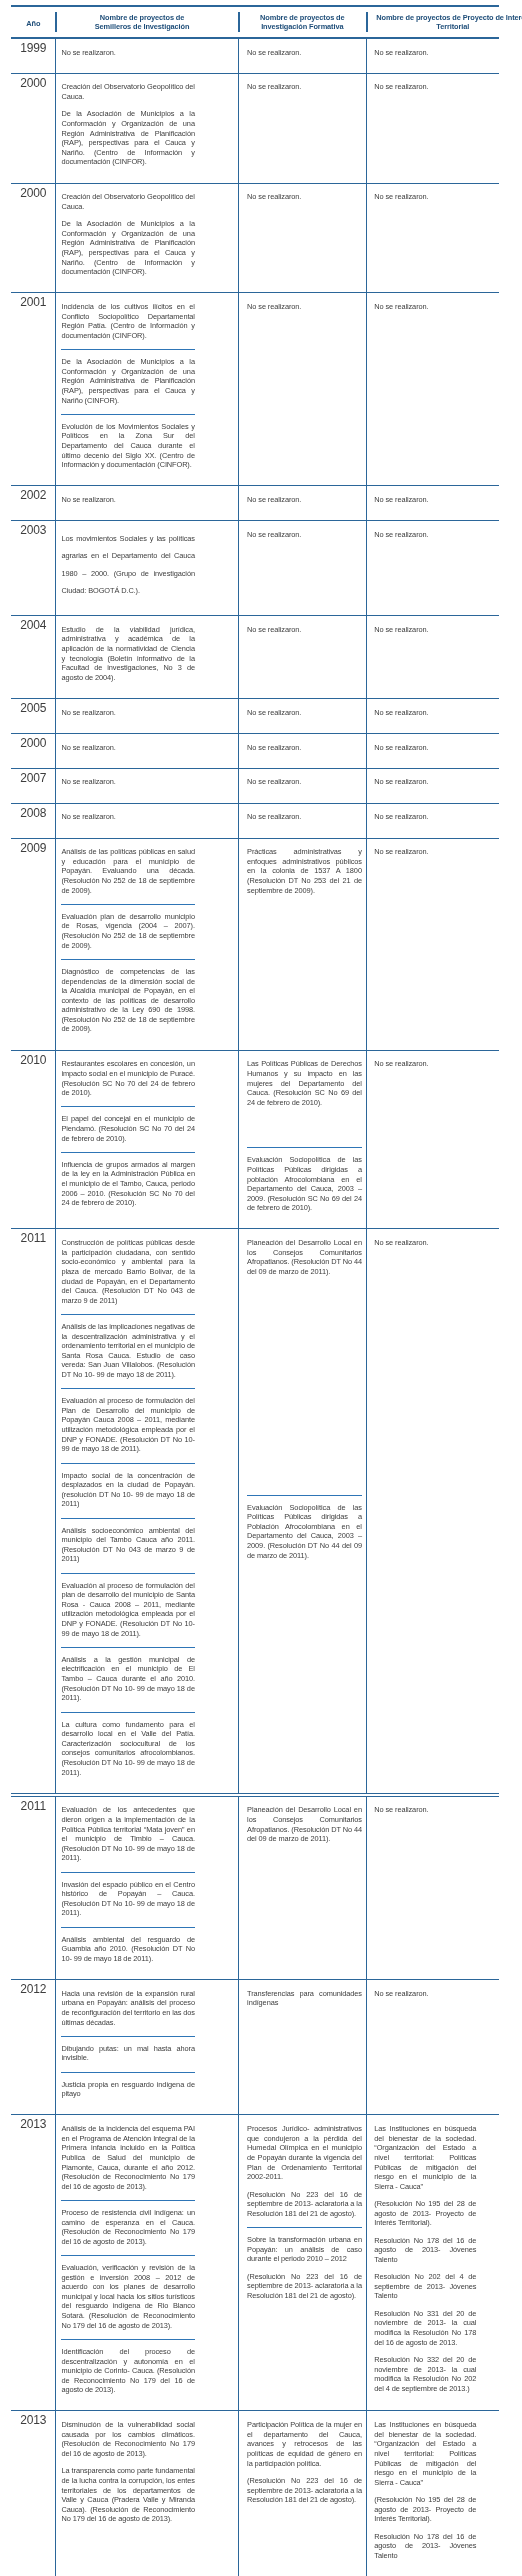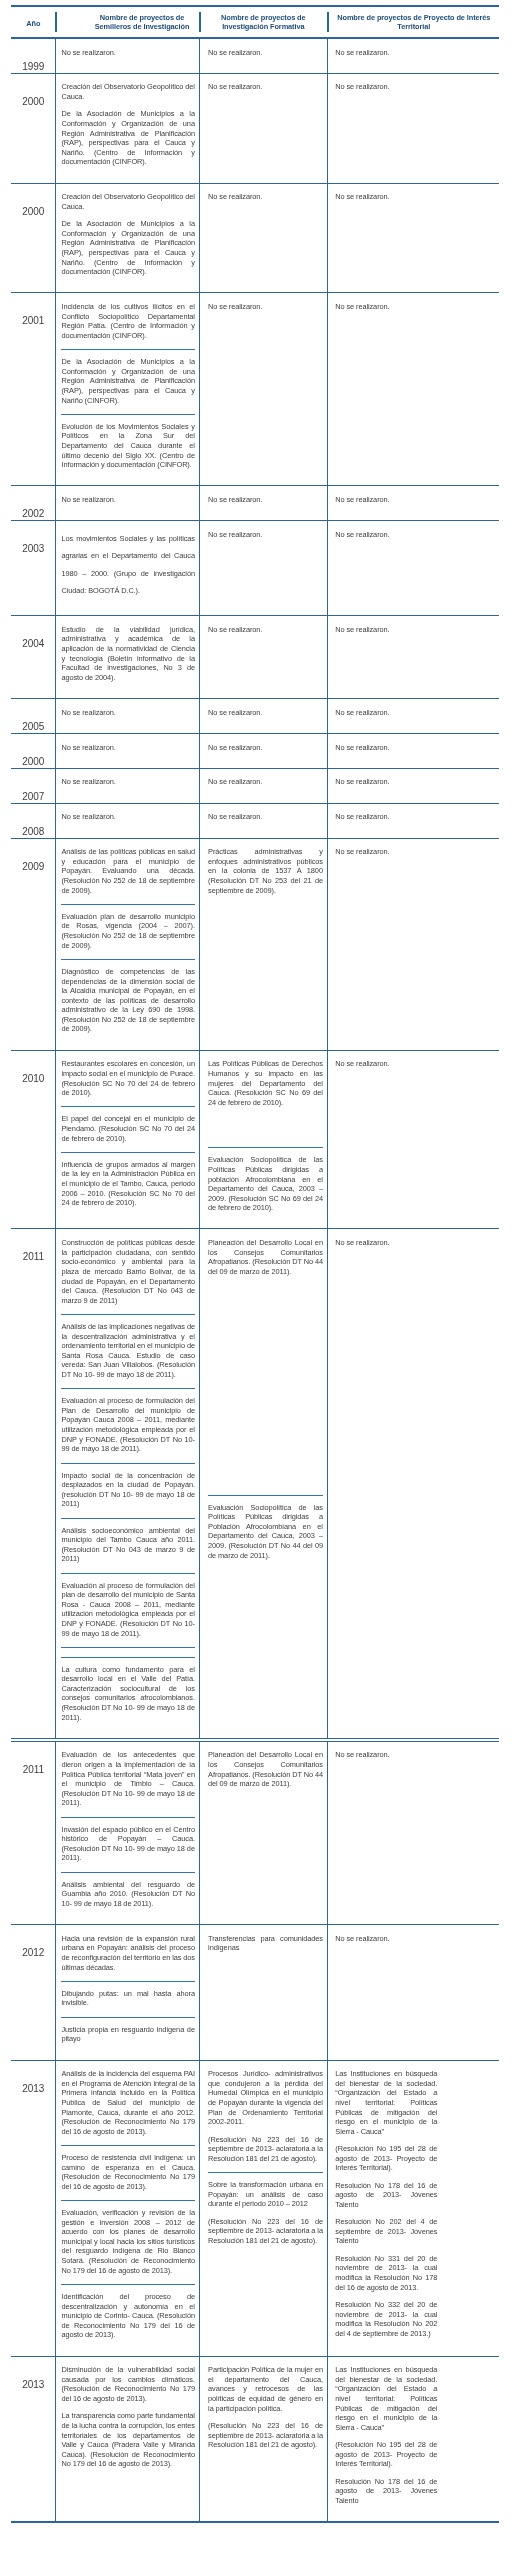--- a/index.html
+++ b/index.html
@@ -43,39 +43,39 @@
     content:"";
     position:absolute;
     left:0; top:4.4px; bottom:4.4px;
     width:1.7px;
     background:var(--line);
   }
   .hcell.year{display:flex;align-items:center;justify-content:center;padding-top:9px;text-align:center;}
   
   .year{width:44px;flex:0 0 44px;}
   .c1{width:144px;flex:0 0 144px;padding-left:33px;}
-  .c2{width:128px;flex:0 0 128px;}
+  .c2{width:128px;flex:0 0 128px;margin-left:39px;}
   .c3{width:173px;flex:0 0 173px;}
   
   .row{display:flex;align-items:stretch;}
   .row + .row{border-top:1.7px solid var(--line);}
   .row.double{border-top:4.4px double var(--line);}
   .cell{
     font-size:7.4px;
     line-height:9.6px;
     letter-spacing:-0.1px;
     overflow-wrap:break-word;
   }
   .cell.c1{border-left:1.7px solid var(--line);padding:1.7px 4.4px 7.8px 5.2px;}
   .cell.c2{border-left:1.7px solid var(--line);padding:1.7px 4.4px 7.8px 7.8px;}
   .cell.c3{border-left:1.7px solid var(--line);padding:1.7px 63px 7.8px 7px;}
   .cell.year{
     text-align:center;
-    padding-top:23px;
-    font-size:10px;
+    padding-top:5px;
+    font-size:12px;
   }
   .item{margin:7px 0 7.8px 0;}
   .item p{margin:0 0 7.8px 0;text-align:justify;}
   .item p:last-child{margin-bottom:0;}
   .item.spaced p{line-height:17.4px;}
   .rule{
     height:0;
     border-top:1.7px solid var(--rule);
     margin:8.7px 0 0 0;
   }
@@ -381,20 +381,23 @@
           </div>
           <div class="rule"></div>
           <div class="item">
             <p>Análisis socioeconómico ambiental del municipio del Tambo Cauca año 2011. (Resolución DT No 043 de marzo 9 de 2011)</p>
           </div>
           <div class="rule"></div>
           <div class="item">
             <p>Evaluación al proceso de formulación del plan de desarrollo del municipio de Santa Rosa - Cauca 2008 – 2011, mediante utilización metodológica empleada por el DNP y FONADE. (Resolución DT No 10- 99 de mayo 18 de 2011).</p>
           </div>
           <div class="rule"></div>
+          <div class="item">
+            <p>Análisis a la gestión municipal de electrificación en el municipio de El Tambo – Cauca durante el año 2010. (Resolución DT No 10- 99 de mayo 18 de 2011).</p>
+          </div>
           <div class="rule"></div>
           <div class="item">
             <p>La cultura como fundamento para el desarrollo local en el Valle del Patía. Caracterización sociocultural de los consejos comunitarios afrocolombianos. (Resolución DT No 10- 99 de mayo 18 de 2011).</p>
           </div>
         </div>
         <div class="cell c2">
           <div class="item">
             <p>Planeación del Desarrollo Local en los Consejos Comunitarios Afropatianos. (Resolución DT No 44 del 09 de marzo de 2011).</p>
           </div>
           <div class="rule gap-lg"></div>

